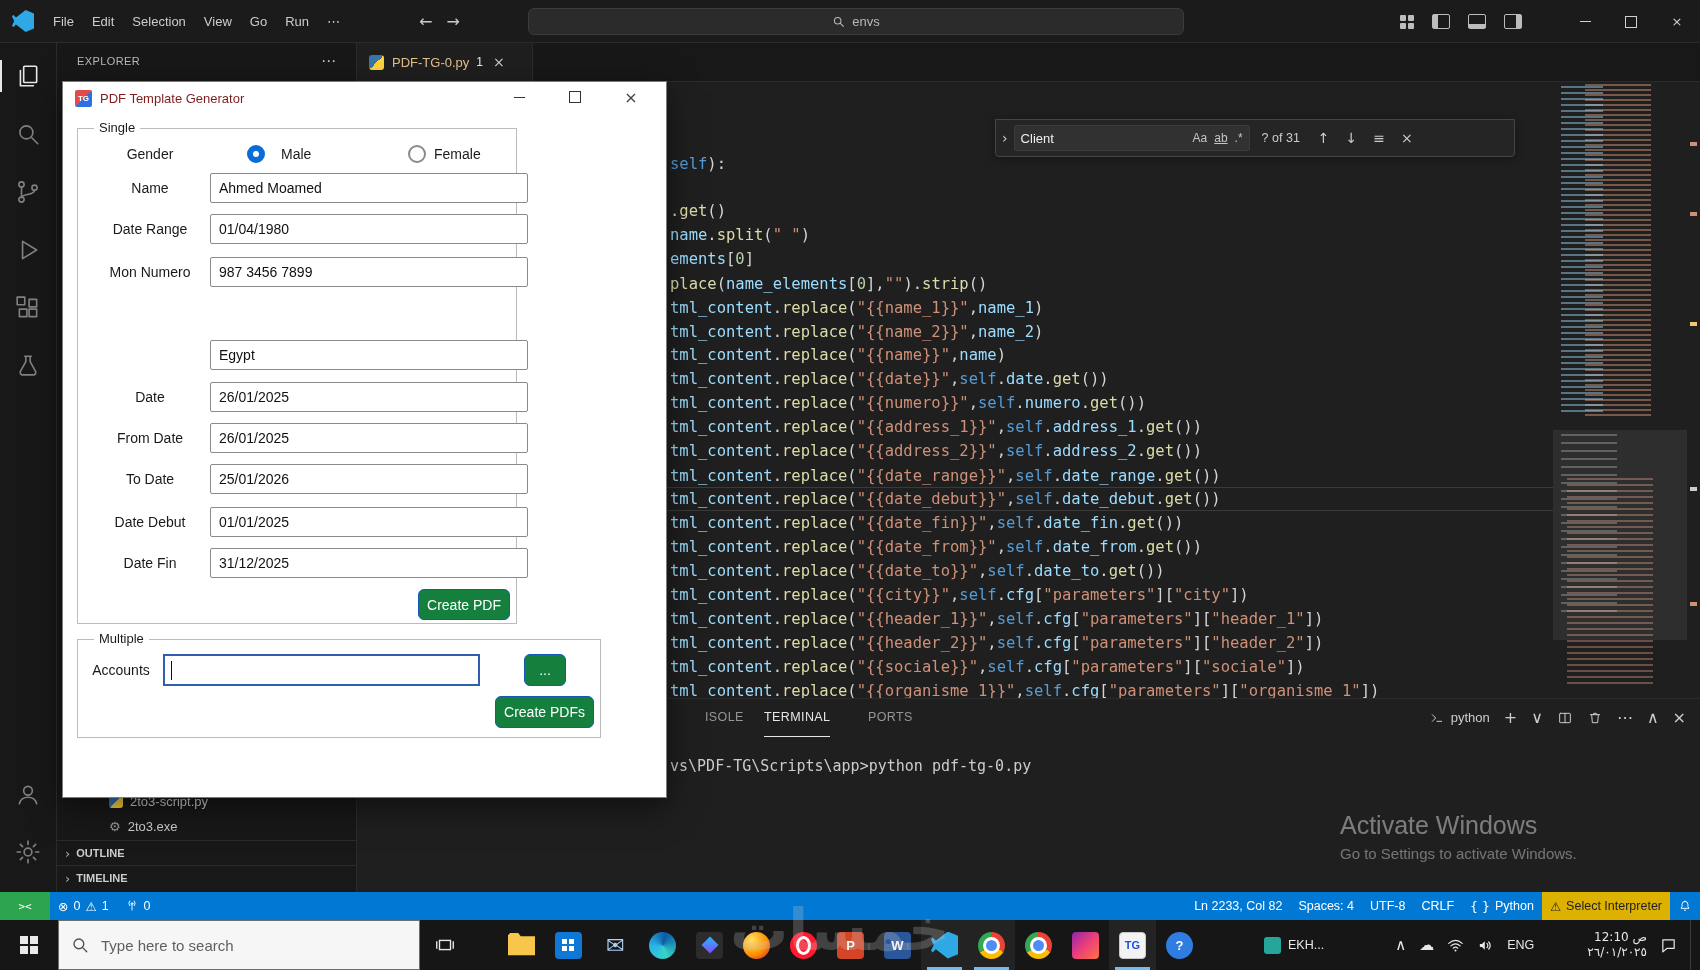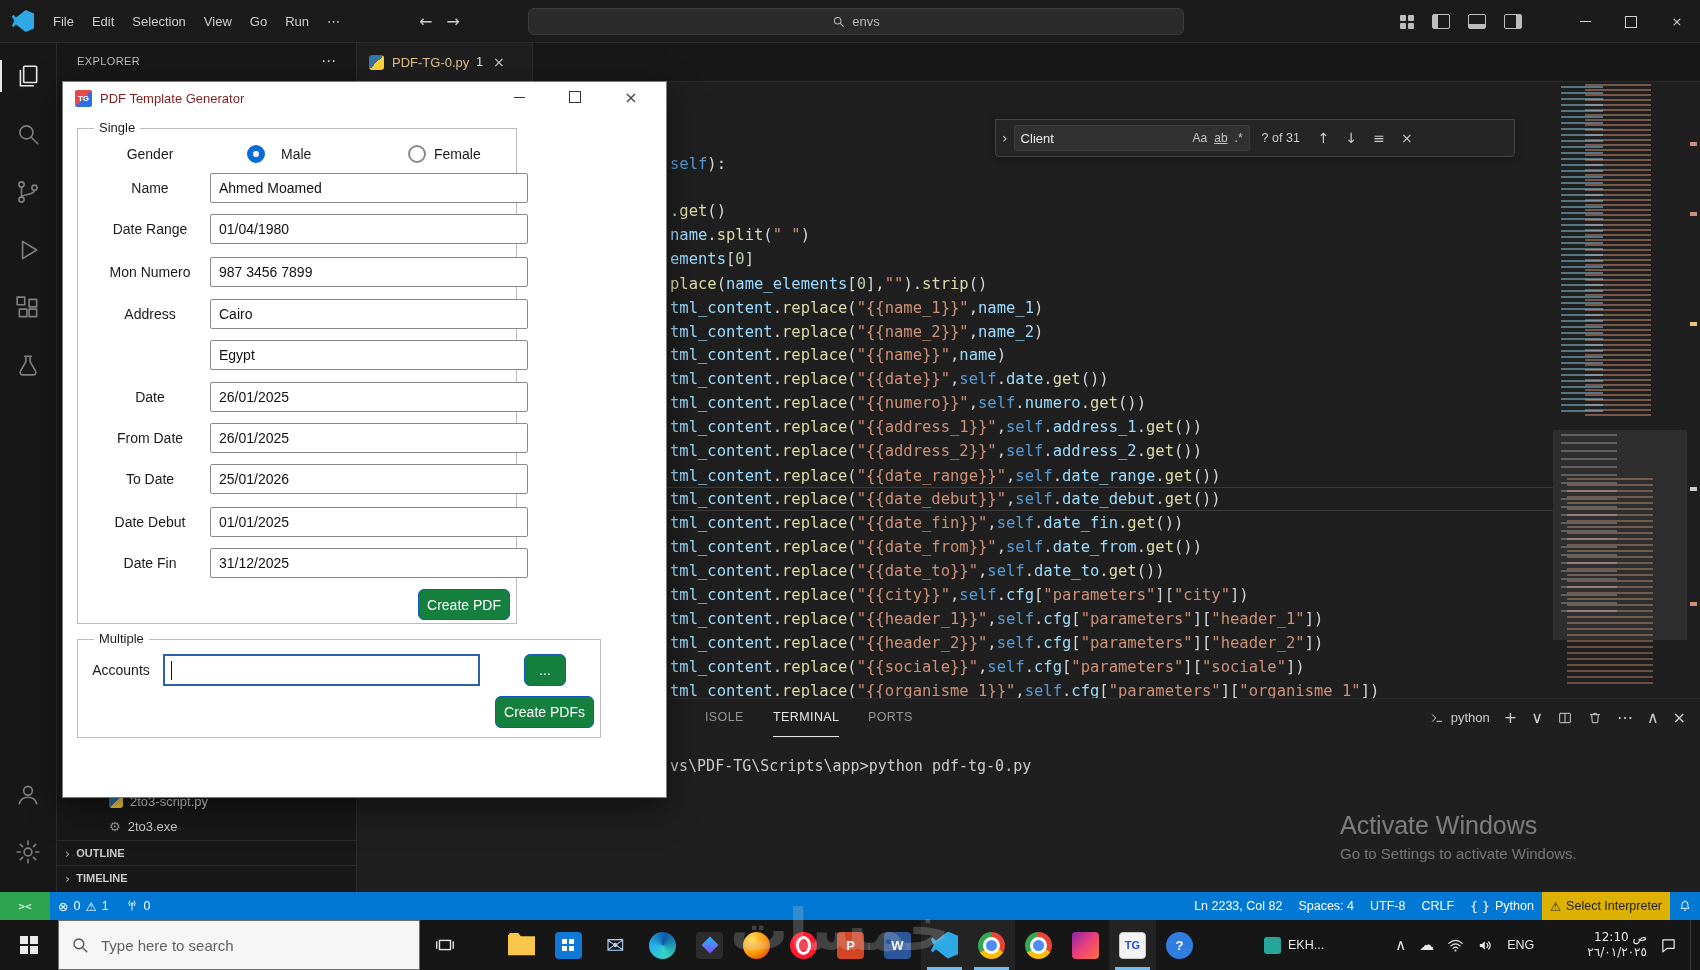--- a/index.html
+++ b/index.html
@@ -405,21 +405,21 @@
   <div class="ruler">
     <div class="rmark" style="top:60px;background:#ce9178"></div>
     <div class="rmark" style="top:130px;background:#ce9178"></div>
     <div class="rmark" style="top:240px;background:#f0c674"></div>
     <div class="rmark" style="top:405px;background:#cccccc"></div>
     <div class="rmark" style="top:520px;background:#ce9178"></div>
   </div>
 
   <div class="panel">
     <span class="ptab" style="left:348px">ISOLE</span>
-    <span class="ptab active" style="left:416px">TERMINAL</span>
+    <span class="ptab active" style="left:407px">TERMINAL</span>
     <span class="ptab" style="left:511px">PORTS</span>
     <div class="pctl">
       <span class="pshell">
         <svg viewBox="0 0 24 24">
             <path d="M5 7l5 5-5 5M12 17h7"></path>
           </svg>
         <span>python</span>
       </span>
       <span class="u">+</span>
       <span class="u">∨</span>
@@ -603,24 +603,20 @@
       <input class="dinput" value="Ahmed Moamed" style="">
     </div>
     <div class="drow" style="top:131px">
       <span class="dlabel">Date Range</span>
       <input class="dinput" value="01/04/1980" style="">
     </div>
     <div class="drow" style="top:174px">
       <span class="dlabel">Mon Numero</span>
       <input class="dinput" value="987 3456 7899" style="">
     </div>
-    <div class="drow" style="top:216px">
-      <span class="dlabel">Address</span>
-      <input class="dinput" value="Cairo" style="">
-    </div>
     <div class="drow" style="top:257px">
       <span class="dlabel"></span>
       <input class="dinput" value="Egypt" style="">
     </div>
     <div class="drow" style="top:299px">
       <span class="dlabel">Date</span>
       <input class="dinput" value="26/01/2025" style="">
     </div>
     <div class="drow" style="top:340px">
       <span class="dlabel">From Date</span>

